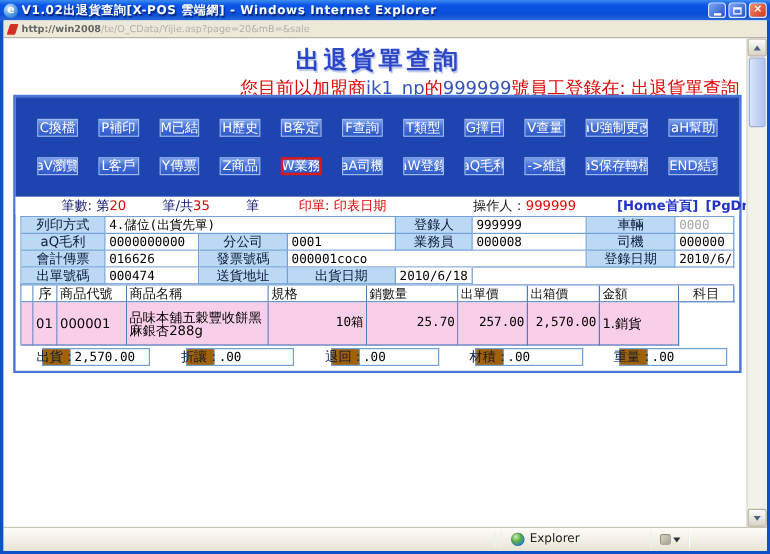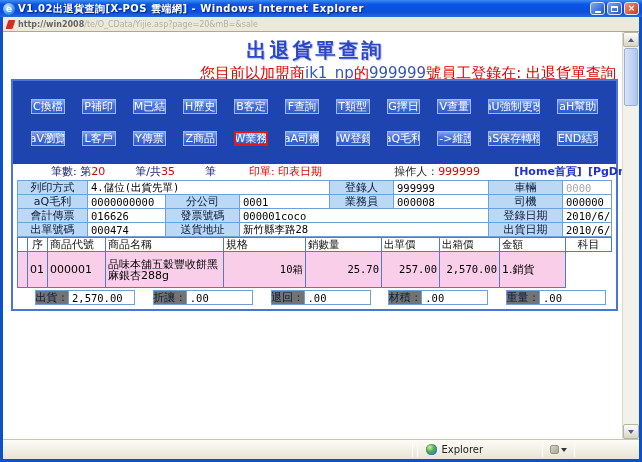--- a/index.html
+++ b/index.html
@@ -79,21 +79,21 @@
   .g-cell{border-right:1px solid #4D7EBE;border-bottom:1px solid #4D7EBE;display:flex;align-items:center;
     overflow:hidden;padding:0 2px;}
   .g-head .g-cell{height:14px;background:#fff;color:#111;justify-content:flex-start;}
   .g-head .ctr{justify-content:center;}
   .g-data .g-cell{background:#F9CEE9;min-height:36px;line-height:11px;}
   .g-data .wrap{white-space:normal;word-break:break-all;}
   .num{justify-content:flex-end;font-family:"DejaVu Sans Mono","Liberation Mono",monospace;font-size:10.5px;}
   
   .summary{display:flex;justify-content:space-between;margin:2px 10px 4px 22px;font-size:11px;}
   .pair{display:flex;}
-  .sm-l{width:34px;background:#737373;border:1px solid #6FA0D8;display:flex;align-items:center;justify-content:center;
+  .sm-l{width:24px;background:#a16207;border:1px solid #6FA0D8;display:flex;align-items:center;justify-content:center;
     color:#0A1A3A;height:15px;white-space:nowrap;}
   .sm-v{width:66px;background:#fff;border:1px solid #6FA0D8;border-left:none;display:flex;align-items:center;
     padding-left:3px;height:15px;font-family:"DejaVu Sans Mono","Liberation Mono",monospace;font-size:10.5px;}
   .filler{flex:1;background:#fff;}
   
   .statusbar{height:20px;flex:0 0 auto;background:linear-gradient(180deg,#FDFCF8,#E8E4D4);
     border-top:1px solid #C8C4B0;display:flex;align-items:center;font-size:10px;color:#222;}
   .sb-sep{width:1px;height:14px;background:#C8C4B0;border-right:1px solid #FFF;margin:0 2px;}
   .sb-left{flex:1;display:flex;align-items:center;height:100%;}
   .sb-zone{width:120px;display:flex;align-items:center;gap:4px;padding-left:6px;}
@@ -204,21 +204,20 @@
             <div class="fl">會計傳票</div>
             <div class="fv">016626</div>
             <div class="fl">發票號碼</div>
             <div class="fv span3">000001coco</div>
             <div class="fl">登錄日期</div>
             <div class="fv">2010/6/22</div>
 
             <div class="fl">出單號碼</div>
             <div class="fv">000474</div>
             <div class="fl">送貨地址</div>
-            <div class="fv span3">新竹縣李路28</div>
             <div class="fl">出貨日期</div>
             <div class="fv">2010/6/18</div>
           </div>
 
           <div class="gtable">
             <div class="g-row g-head">
               <div class="g-cell"></div>
               <div class="g-cell ctr">序</div>
               <div class="g-cell">商品代號</div>
               <div class="g-cell">商品名稱</div>

